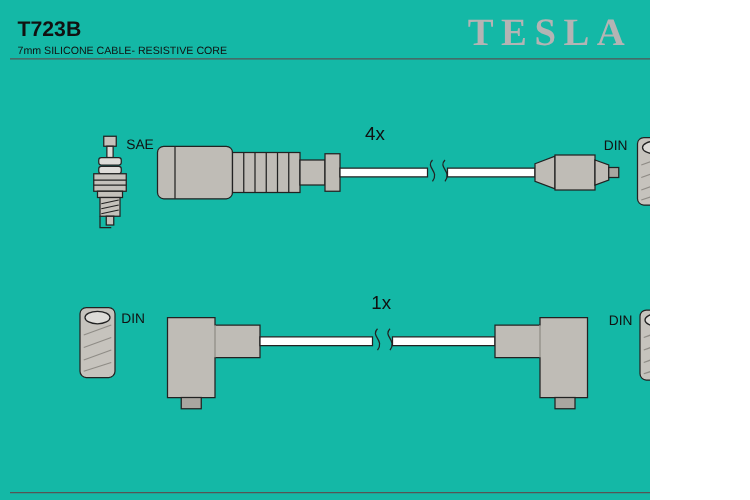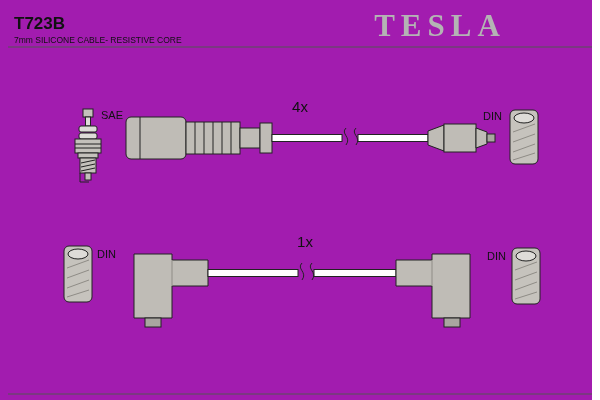--- a/index.html
+++ b/index.html
@@ -1,19 +1,19 @@
 <!DOCTYPE html>
 <html><head>
 <meta charset="utf-8">
 <style>
   html,body{margin:0;padding:0;background:#ffffff;}
   .page{
     position:relative;
-    width:592px;height:400px;
-    background:#a21caf;
+    width:520px;height:400px;
+    background:#14b8a6;
     font-family:"Liberation Sans",sans-serif;
     overflow:hidden;
     text-align:center;
   }
   svg text{font-family:"Liberation Sans",sans-serif;fill:#111;}
   svg text.brand{
     font-family:"Liberation Serif",serif;
     font-weight:bold;
     fill:#b4b4b4;
     letter-spacing:6px;

